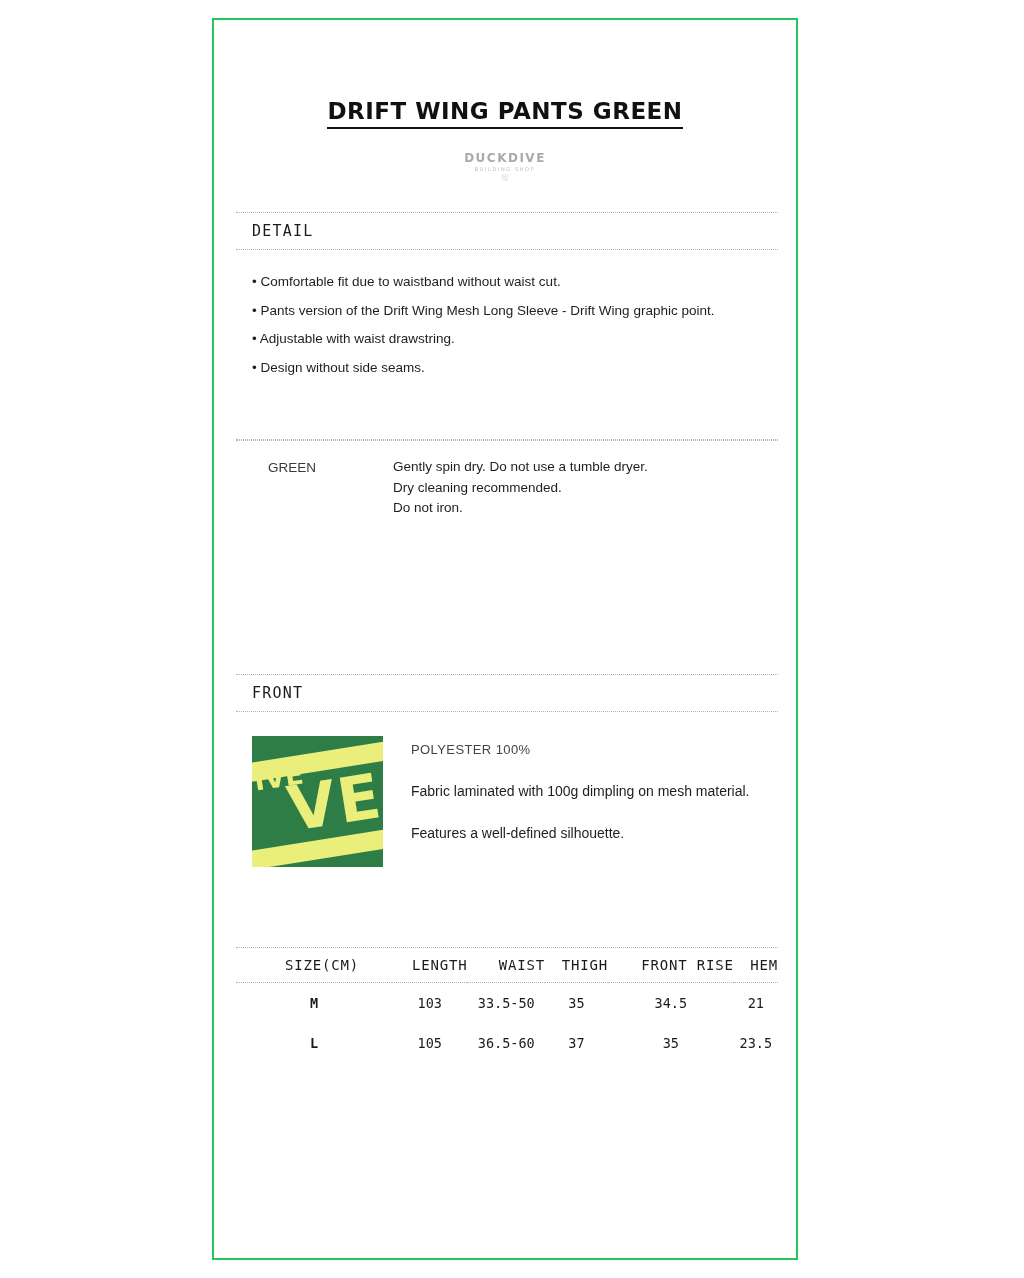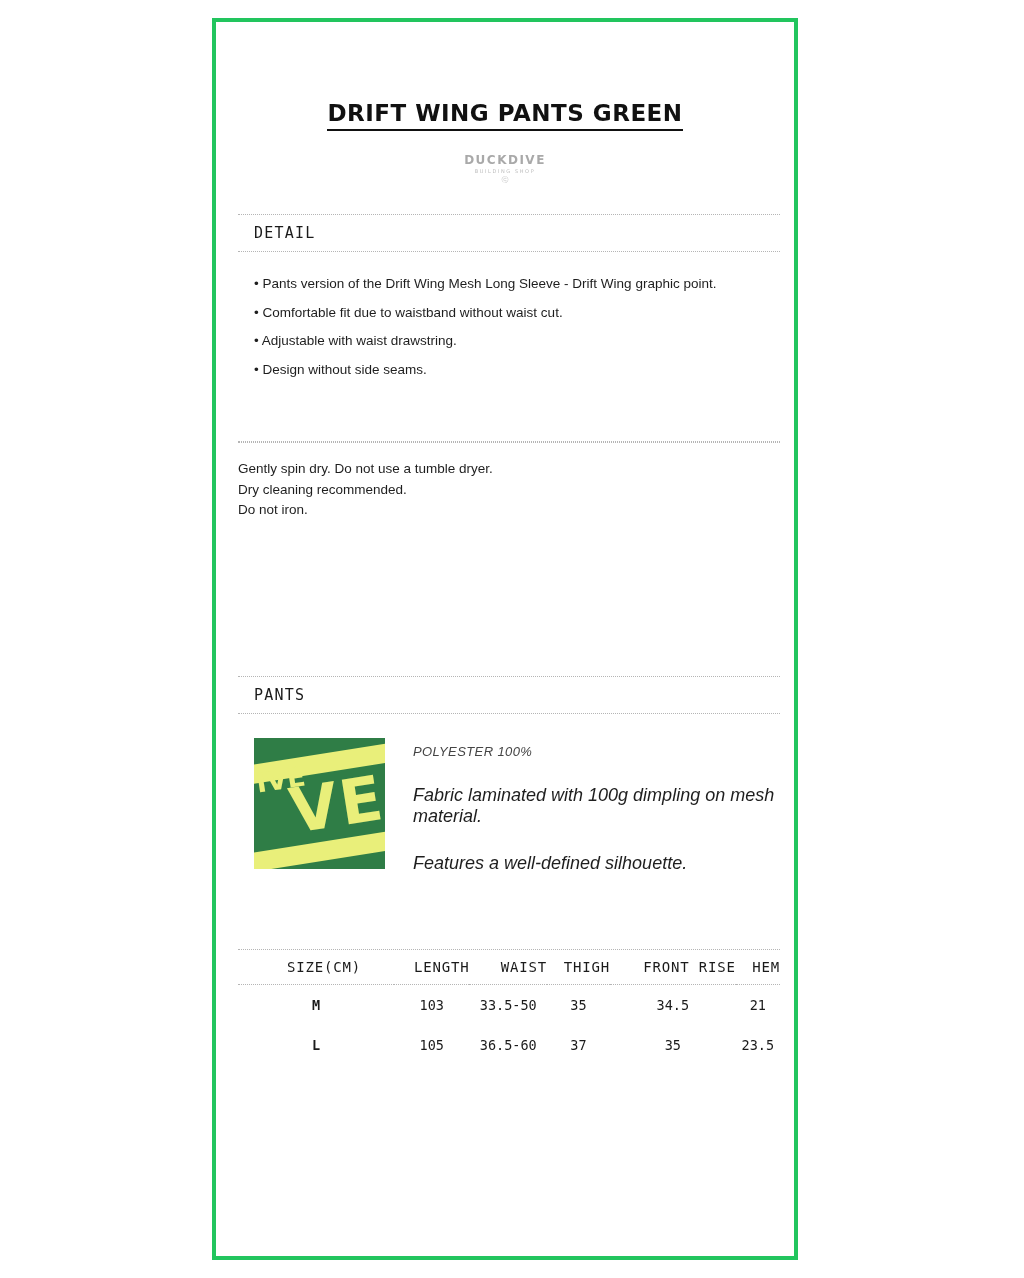--- a/index.html
+++ b/index.html
@@ -14,21 +14,21 @@
     color: #1a1a1a;
     position: relative;
     overflow: hidden;
   }
   .page-frame {
     position: absolute;
     left: 212px;
     top: 18px;
     width: 586px;
     height: 1242px;
-    border: 4px solid #22c55e;
+    border: 2px solid #22c55e;
     box-sizing: border-box;
     background: #fff;
   }
   .inner {
     position: absolute;
     left: 0;
     top: 0;
     width: 100%;
     height: 100%;
   }
@@ -190,31 +190,30 @@
   .swatch .glyph-big {
     top: 36px;
     left: 36px;
     font-size: 62px;
     letter-spacing: 2px;
     transform: rotate(-9deg);
   }
   .fabric-text {
     padding-left: 28px;
     padding-top: 6px;
-    font-style: italic;
   }
   .fabric-text .mat {
     font-family: "Liberation Sans", sans-serif;
     font-size: 13px;
     color: #444;
     letter-spacing: 0.4px;
   }
   .fabric-text .line {
     font-family: "Liberation Sans", sans-serif;
-    font-size: 18px;
+    font-size: 14px;
     color: #1e1e1e;
     margin-top: 26px;
   }
   
   #size-section { top: 927px; }
   table.size-table {
     width: 100%;
     border-collapse: collapse;
     font-family: "DejaVu Sans Mono", monospace;
   }
@@ -258,42 +257,43 @@
       <div class="brand-name">DUCKDIVE</div>
       <div class="brand-sub">BUILDING SHOP</div>
       <div class="brand-mark">ⓒ</div>
     </div>
 
     <div class="section" id="detail-section">
       <div class="rule"></div>
       <div class="sec-head">DETAIL</div>
       <div class="rule"></div>
       <div class="bullets body-text">
+        <div>• Comfortable fit due to waistband without waist cut.</div>
         <div>• Pants version of the Drift Wing Mesh Long Sleeve - Drift Wing graphic point.</div>
-        <div>• Comfortable fit due to waistband without waist cut.</div>
         <div>• Adjustable with waist drawstring.</div>
         <div>• Design without side seams.</div>
       </div>
     </div>
 
     <div class="section" id="color-section">
       <div class="rule"></div>
       <div class="rule"></div>
       <div class="cw-body">
+        <div class="cw-color">GREEN</div>
         <div class="cw-wash">
           <div class="wash-line">Gently spin dry. Do not use a tumble dryer.</div>
           <div class="wash-line">Dry cleaning recommended.</div>
           <div class="wash-line">Do not iron.</div>
         </div>
       </div>
     </div>
 
     <div class="section" id="fabric-section">
       <div class="rule"></div>
-      <div class="sec-head">PANTS</div>
+      <div class="sec-head">FRONT</div>
       <div class="rule"></div>
       <div class="fabric-body">
         <div class="swatch">
           <div class="band b1"></div>
           <div class="band b2"></div>
           <div class="glyph glyph-small">IVE</div>
           <div class="glyph glyph-big">VE</div>
         </div>
         <div class="fabric-text">
           <div class="mat">POLYESTER 100%</div>

